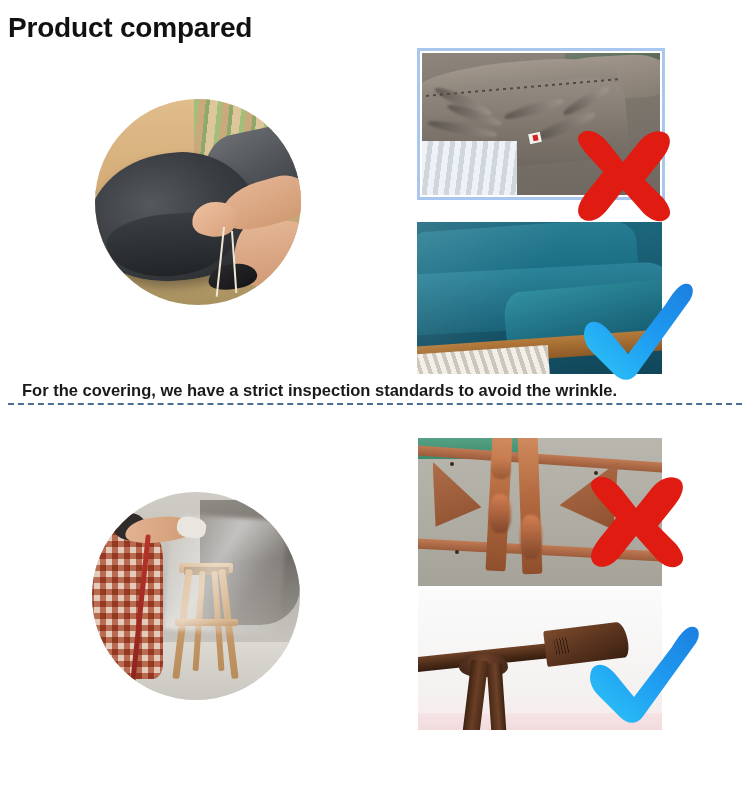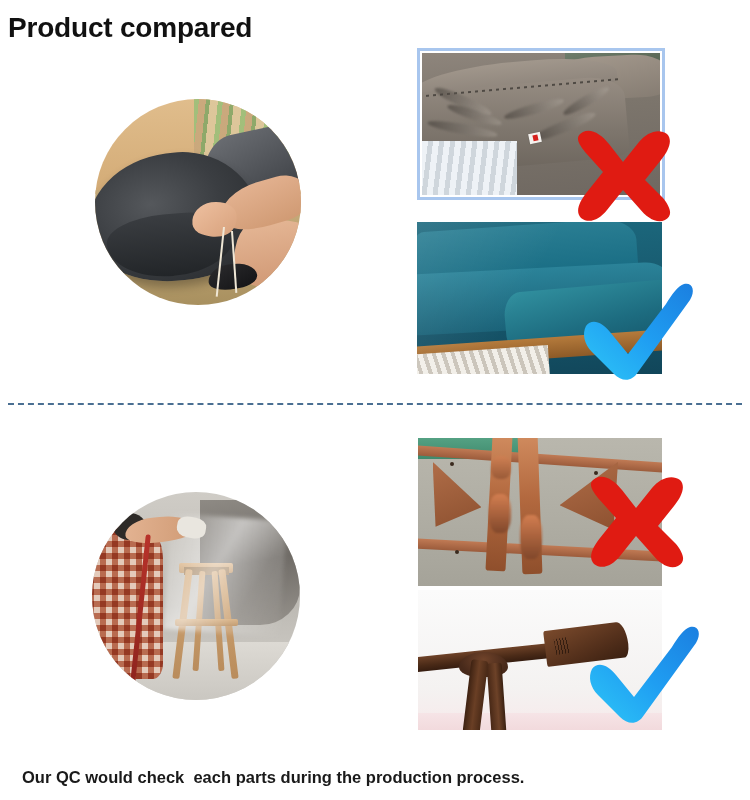--- a/index.html
+++ b/index.html
@@ -479,20 +479,21 @@
           <stop offset="50%" stop-color="#1f9ef2"></stop>
           <stop offset="100%" stop-color="#1b7fe0"></stop>
         </linearGradient>
       </defs>
       <path d="M6 44 C2 52 4 62 12 70 L34 92 C42 100 52 100 58 90
                L110 18 C116 8 112 0 104 2 C98 4 92 12 86 22
                L48 72 L30 50 C22 40 12 36 6 44 Z" fill="url(#checkGrad1)"></path>
     </svg>
   </div>
 
+  <div class="caption cap-covering">For the covering, we have a strict inspection standards to avoid the wrinkle.</div>
 
   <div class="divider"></div>
 
   <div class="circle-photo" id="circle-painting">
     <div class="ph p2-bg"></div>
     <div class="ph p2-booth"></div>
     <div class="ph p2-floor"></div>
 
     <div class="ph p2-stool-top"></div>
     <div class="ph p2-stool-seatfill"></div>
@@ -561,15 +562,14 @@
           <stop offset="50%" stop-color="#1f9ef2"></stop>
           <stop offset="100%" stop-color="#1b7fe0"></stop>
         </linearGradient>
       </defs>
       <path d="M6 44 C2 52 4 62 12 70 L34 92 C42 100 52 100 58 90
                L110 18 C116 8 112 0 104 2 C98 4 92 12 86 22
                L48 72 L30 50 C22 40 12 36 6 44 Z" fill="url(#checkGrad2)"></path>
     </svg>
   </div>
 
-  <div class="caption cap-qc">Our QC would check  each parts during the production process.</div>
 
 </div>
 
 </body></html>

